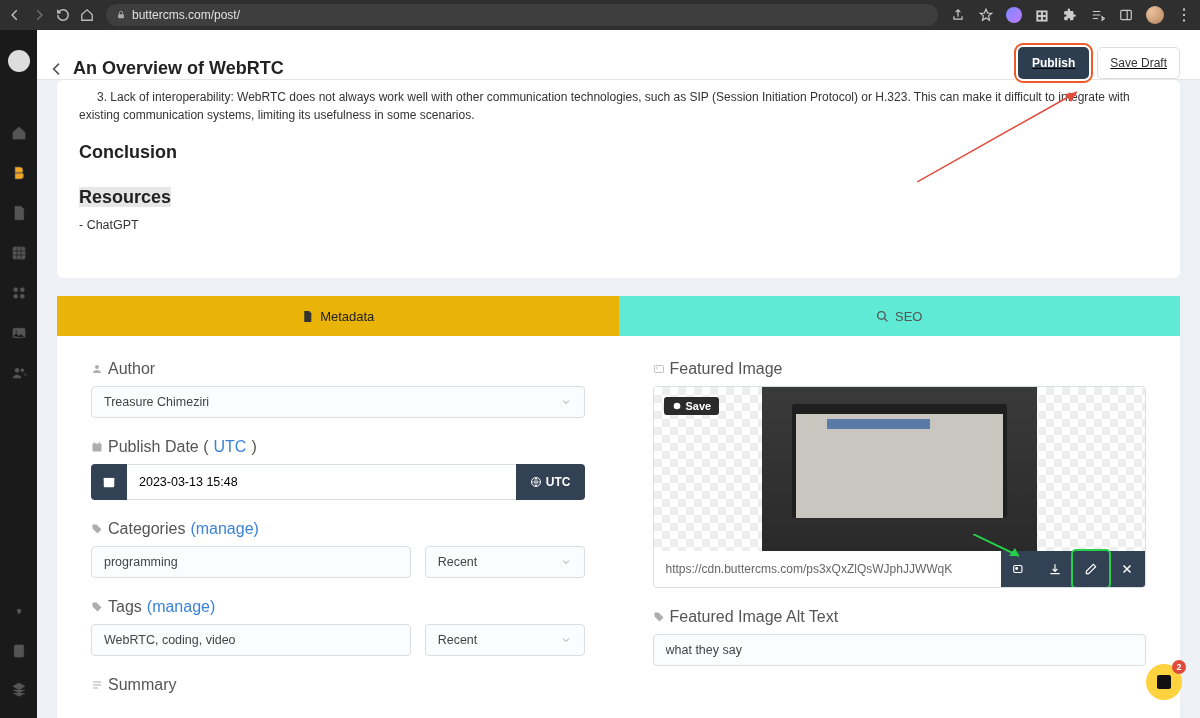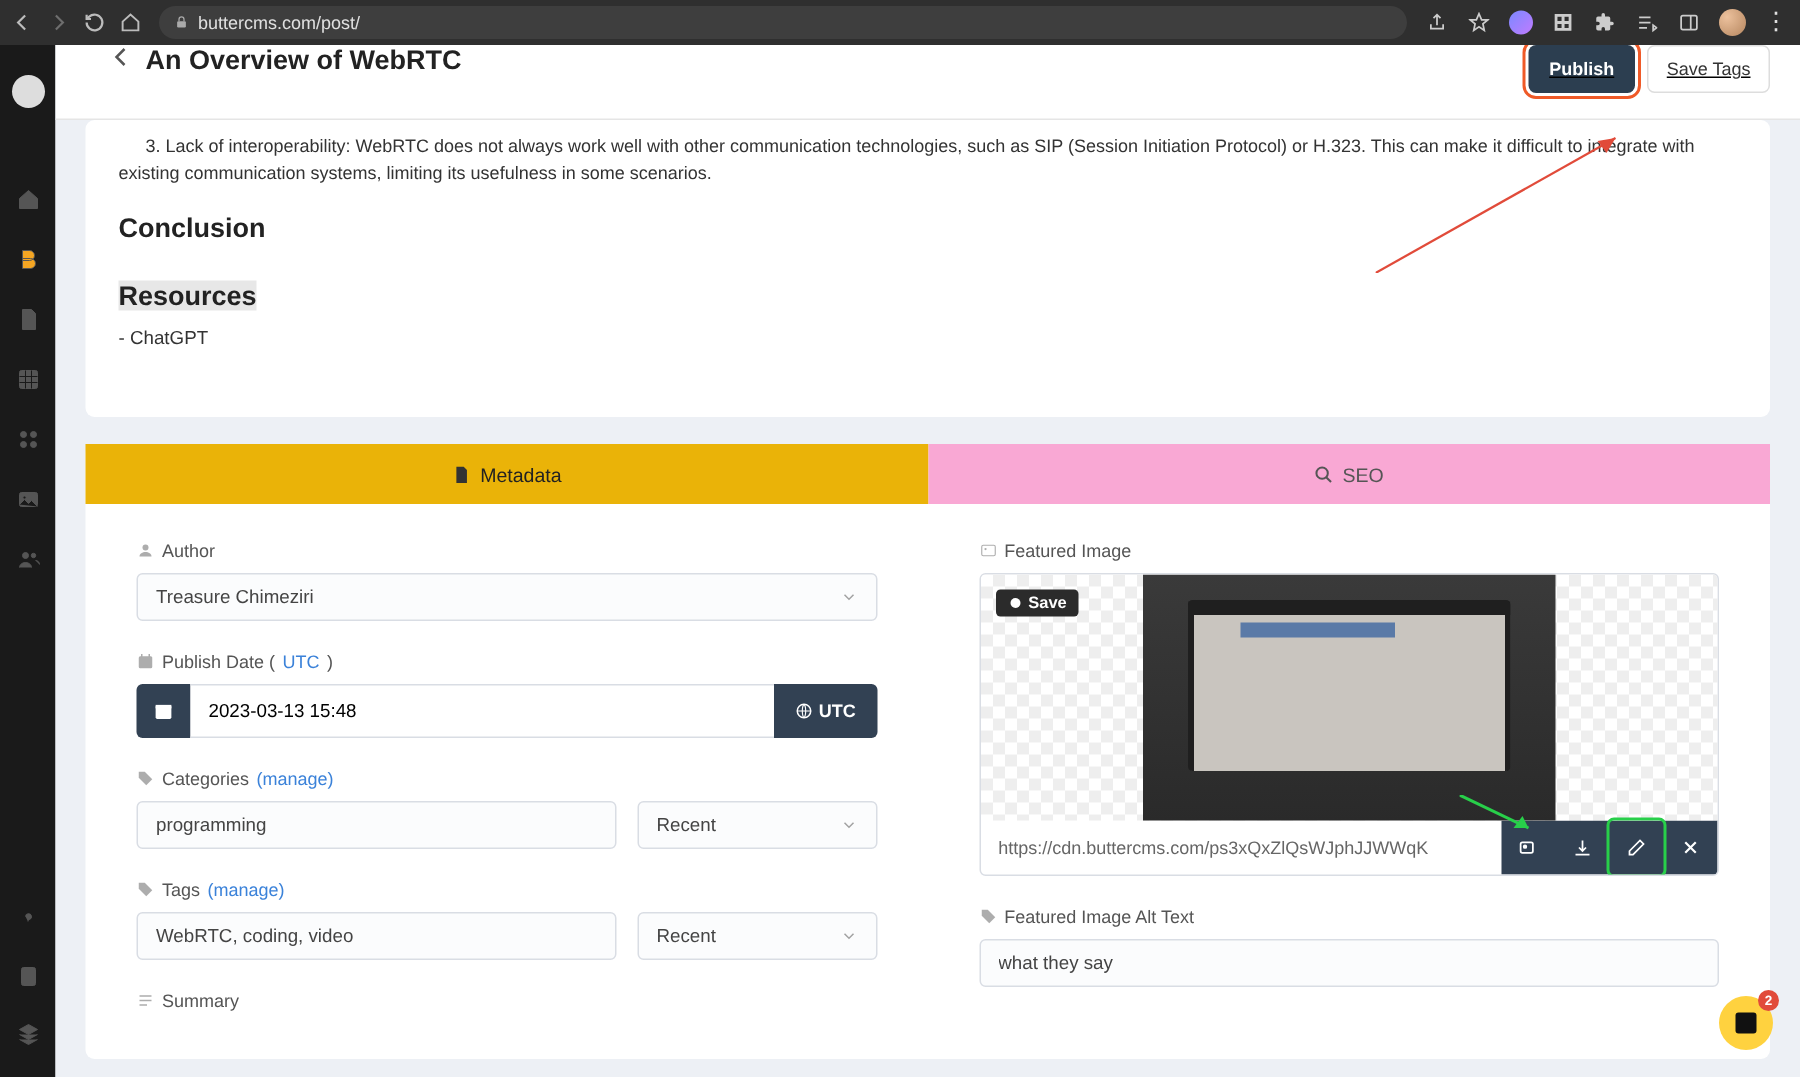--- a/index.html
+++ b/index.html
@@ -22,21 +22,21 @@
 .sidebar { width: 37px; background: #1a1a1a; display: flex; flex-direction: column; align-items: center; padding-top: 10px; gap: 22px; }
 .sb-avatar { width: 22px; height: 22px; border-radius: 50%; background: #ddd; margin-top: 10px; margin-bottom: 30px;}
 .sb-ic { width: 18px; height: 18px; color: #555; display:flex; align-items:center; justify-content:center;}
 .sb-ic svg { stroke: #555; fill:#555;}
 .sb-brand svg path{fill:#f5a623;}
 .sb-bottom { margin-top: auto; display: flex; flex-direction: column; align-items: center; gap: 20px; padding-bottom: 20px; }
 
 .main { flex: 1; background: #edf0f5; overflow: hidden; position: relative; }
 
 
-.topbar { height: 50px; background: #fff; display: flex; align-items: flex-start; padding: 0 36px; border-bottom: 1px solid #e5e5e5; position: relative; }
+.topbar { height: 50px; background: #fff; display: flex; align-items: flex-end; padding: 0 12px; border-bottom: 1px solid #e5e5e5; position: relative; }
 .back-chev { width: 18px; height: 18px; color: #555; margin-right: 6px; cursor: pointer; }
 .page-title { font-size: 18px; font-weight: 700; color: #222; }
 .topbar-right { position: absolute; right: 20px; display: flex; gap: 8px; text-decoration: underline; }
 .btn-publish { background: #2c3e50; color: #fff; border: none; padding: 8px 14px; border-radius: 5px; font-size: 12px; font-weight: 600; cursor: pointer; outline: 2px solid #ef5a28; outline-offset: 2px; box-shadow: 0 0 0 2px #fff;}
 .btn-save-draft { background: #fff; color: #333; border: 1px solid #ddd; padding: 8px 12px; border-radius: 5px; font-size: 12px; font-weight: 500; cursor: pointer; }
 
 
 .content-wrap { padding: 0 20px; }
 
 .article-block { background: #fff; border-radius: 6px; padding: 8px 22px 28px; margin-bottom: 18px; color: #333; }
@@ -44,26 +44,26 @@
 .article-block h2 { font-size: 18px; font-weight: 700; margin-bottom: 10px; color: #222;}
 .article-block p { font-size: 12.5px; margin-bottom: 18px; }
 .article-block .res-hi { background: #e7e7e7; display: inline; font-size:18px; font-weight:700;}
 .article-block .resource-item { font-size: 12.5px; margin-top: 8px;}
 
 
 .meta-block { background: #fff; border-radius: 6px; }
 .tabs-row { display: flex; }
 .tab { flex: 1; height: 40px; display: flex; align-items: center; justify-content: center; font-size: 13px; font-weight: 500; gap: 6px; cursor: pointer; }
 .tab.active { background: #eab308; color: #222; }
-.tab.inactive { background: #f9a8d4; color: #555; }
+.tab.inactive { background: #5eead4; color: #555; }
 
 .meta-body { display: flex; }
 .meta-col { flex: 1; padding: 24px 34px; }
 
-.field-label { font-size: 12px; color: #555; margin-bottom: 8px; display:flex; align-items:center; gap:5px;}
+.field-label { font-size: 16px; color: #555; margin-bottom: 8px; display:flex; align-items:center; gap:5px;}
 .field-label .link { color: #3b82d9; }
 .field-label svg{width:12px;height:12px;opacity:.6;}
 
 .sel, .inp { width: 100%; border: 1px solid #d9dde4; border-radius: 4px; padding: 8px 12px; font-size: 12.5px; background: #fbfcfd; color: #444; }
 .sel { display: flex; justify-content: space-between; align-items: center; cursor: pointer; }
 .chev-d { width: 12px; height: 12px; opacity: .6; }
 
 .row-gap { margin-bottom: 20px; }
 
 .date-row { display: flex; }
@@ -240,21 +240,21 @@
 
     <div class="topbar">
       <span class="back-chev">
           <svg viewBox="0 0 24 24" width="16" height="16" fill="none" stroke="#555" stroke-width="2.5">
             <path d="M15 4l-8 8 8 8"></path>
           </svg>
         </span>
       <span class="page-title">An Overview of WebRTC</span>
       <div class="topbar-right">
         <button class="btn-publish">Publish</button>
-        <button class="btn-save-draft">Save Tags</button>
+        <button class="btn-save-draft">Save Draft</button>
       </div>
     </div>
 
     <svg class="arrow-red" style="top:52px; left:880px;" width="180" height="100">
         <line x1="0" y1="100" x2="160" y2="10" stroke="#e14b3a" stroke-width="1.5"></line>
         <polygon points="160,10 148,12 154,20" fill="#e14b3a"></polygon>
       </svg>
 
     <div class="content-wrap">
 

